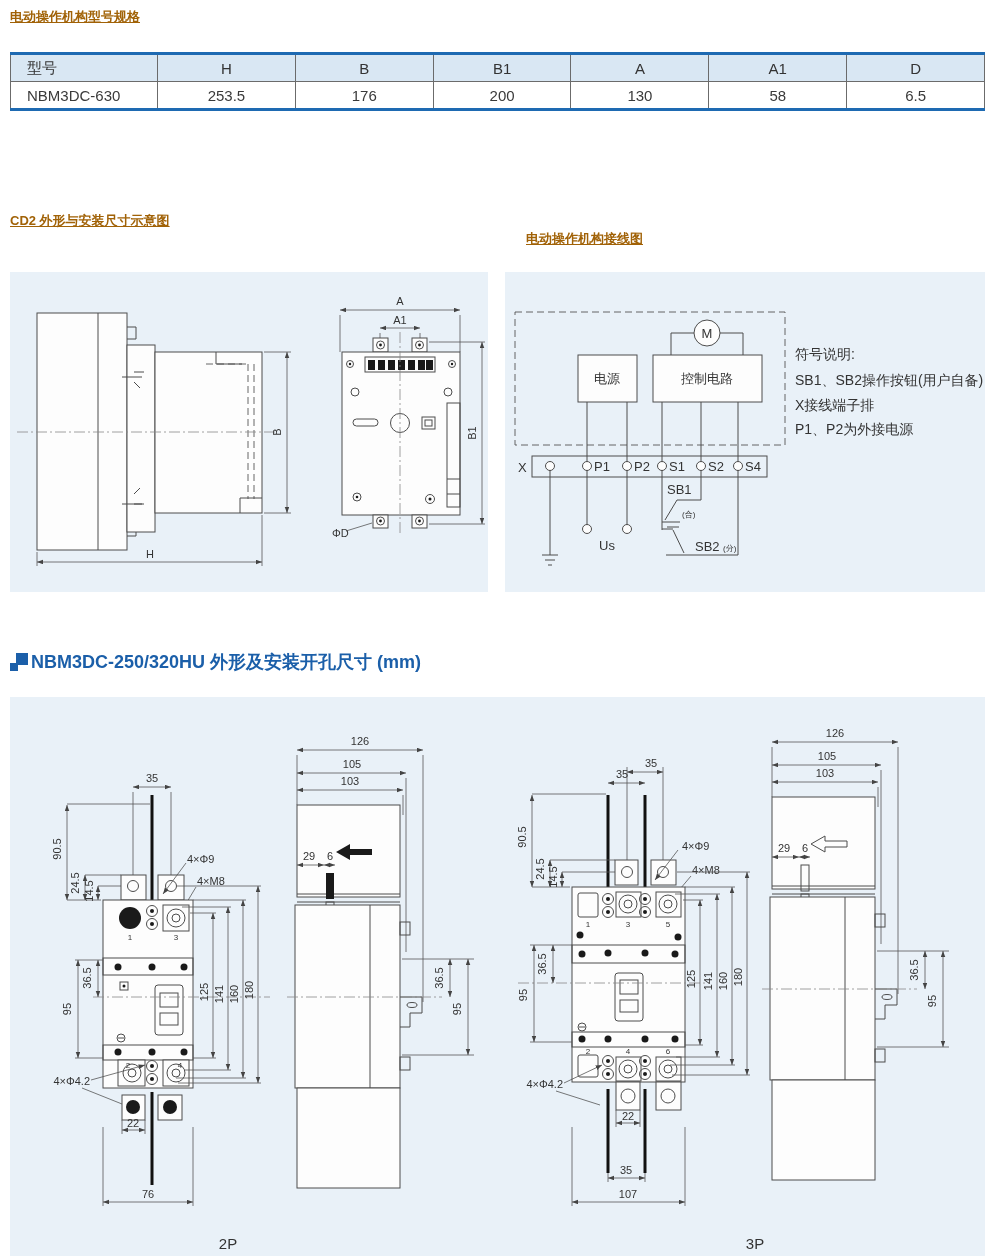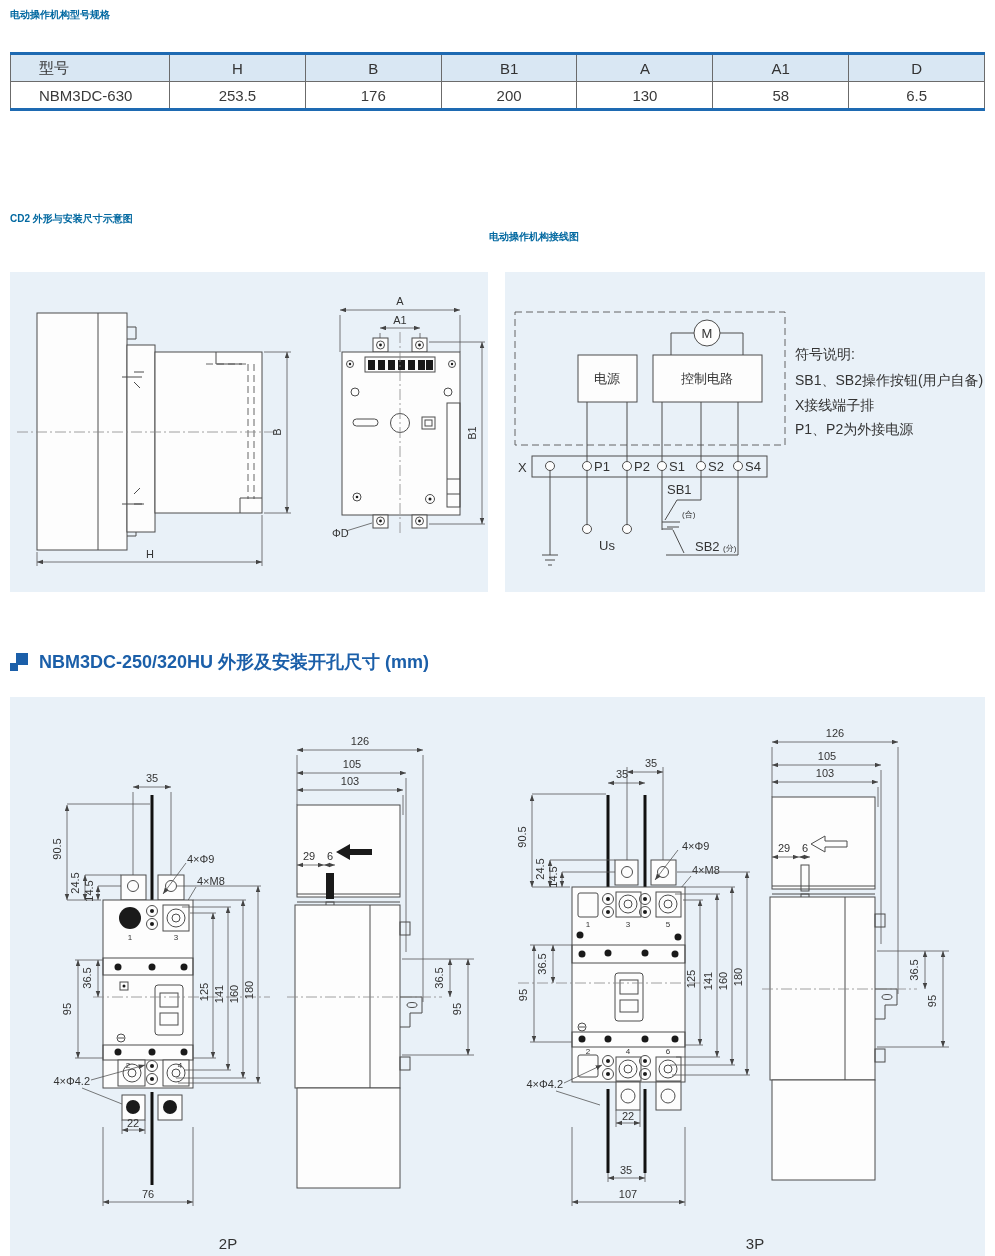--- a/index.html
+++ b/index.html
@@ -1,29 +1,29 @@
 <!DOCTYPE html>
 <html><head>
 <meta charset="utf-8">
 <style>
   html,body{margin:0;padding:0;background:#fff;font-family:"Liberation Sans","DejaVu Sans",sans-serif;}
   #page{position:relative;width:995px;height:1256px;background:#fff;overflow:hidden;}
-  .h-title{position:absolute;left:10px;font-size:10px;font-weight:bold;color:#0369a1;}
+  .h-title{position:absolute;left:10px;font-size:13px;font-weight:bold;color:#a16207;text-decoration:underline;}
   
   #spec-table{position:absolute;left:10px;top:52px;width:975px;border-collapse:collapse;
     border-top:3px solid #1e6ab2;border-bottom:3px solid #1e6ab2;table-layout:fixed;}
   #spec-table th,#spec-table td{border:1px solid #6b6b6b;font-size:15px;color:#3a3a3a;
     height:26px;text-align:center;font-weight:normal;padding:0;}
   #spec-table th{background:#d9e7f3;color:#333;}
-  #spec-table th:first-child,#spec-table td:first-child{text-align:left;padding-left:28px;width:130px;}
+  #spec-table th:first-child,#spec-table td:first-child{text-align:left;padding-left:16px;width:130px;}
   
   .panel{position:absolute;background:#e9f1f8;}
   
   #nbm-header{position:absolute;left:10px;top:650px;display:flex;align-items:center;}
-  #nbm-header .txt{font-size:18px;font-weight:bold;color:#1b5fa9;margin-left:10px;text-align:right;}
+  #nbm-header .txt{font-size:18px;font-weight:bold;color:#1b5fa9;margin-left:2px;text-align:right;}
   
   svg{position:absolute;overflow:visible;}
   .ln{stroke:#4d4d4d;stroke-width:1;fill:none;}
   .lnf{stroke:#4d4d4d;stroke-width:1;fill:#fdfdfd;}
   .thk{stroke:#111;stroke-width:3;fill:none;}
   .dim{stroke:#555;stroke-width:0.8;fill:none;}
   .cl{stroke:#888;stroke-width:0.8;fill:none;stroke-dasharray:11 3 2 3;}
   .dsh{stroke:#555;stroke-width:0.9;fill:none;stroke-dasharray:7 4;}
   .blk{fill:#1a1a1a;stroke:none;}
   .t{font-size:11px;fill:#333;}
@@ -68,21 +68,21 @@
           <td>176</td>
           <td>200</td>
           <td>130</td>
           <td>58</td>
           <td>6.5</td>
       </tr>
     </tbody>
   </table>
 
   <div class="h-title" style="top:212px">CD2 外形与安装尺寸示意图</div>
-  <div class="h-title" style="left:489px;top:230px">电动操作机构接线图</div>
+  <div class="h-title" style="left:526px;top:230px">电动操作机构接线图</div>
 
   <div class="panel" style="left:10px;top:272px;width:478px;height:320px"></div>
   <svg style="left:10px;top:272px" width="478" height="320" viewBox="0 0 478 320">
 
     <g>
       <rect class="lnf" x="27" y="41" width="90" height="237"></rect>
       <line class="ln" x1="88" y1="41" x2="88" y2="278"></line>
       <path class="ln" d="M117,55 h9 v12 h-9 M117,252 h9 v12 h-9"></path>
       <rect class="lnf" x="117" y="73" width="28" height="187"></rect>
       <path class="ln" d="M124,100 h10 M124,110 l6,6 M124,222 l6,-6 M124,232 h10"></path>

